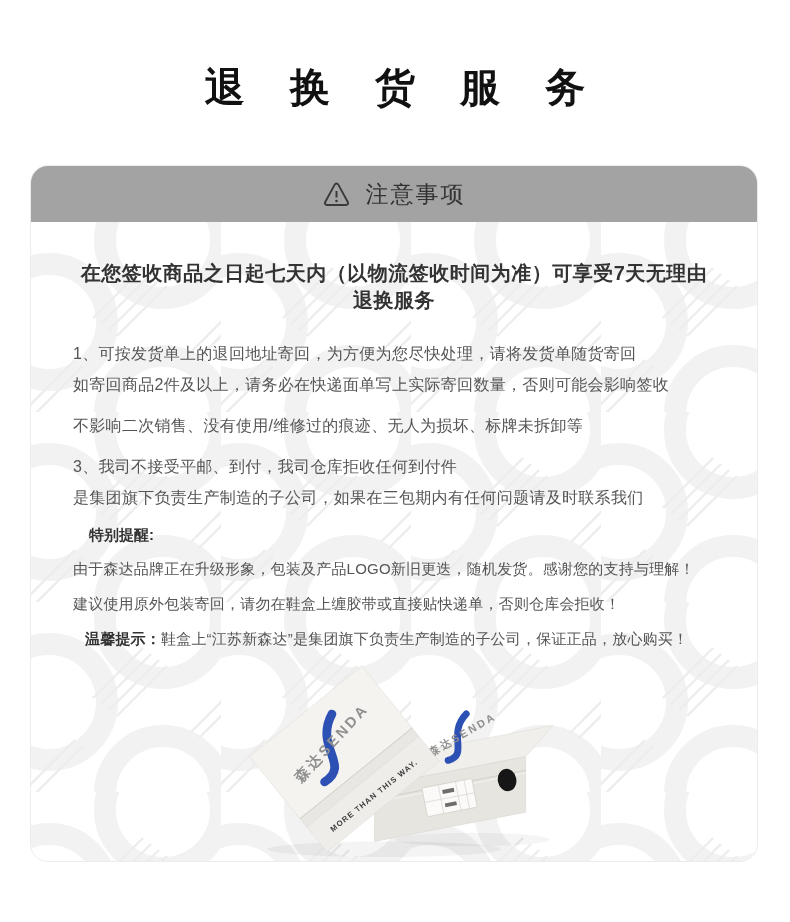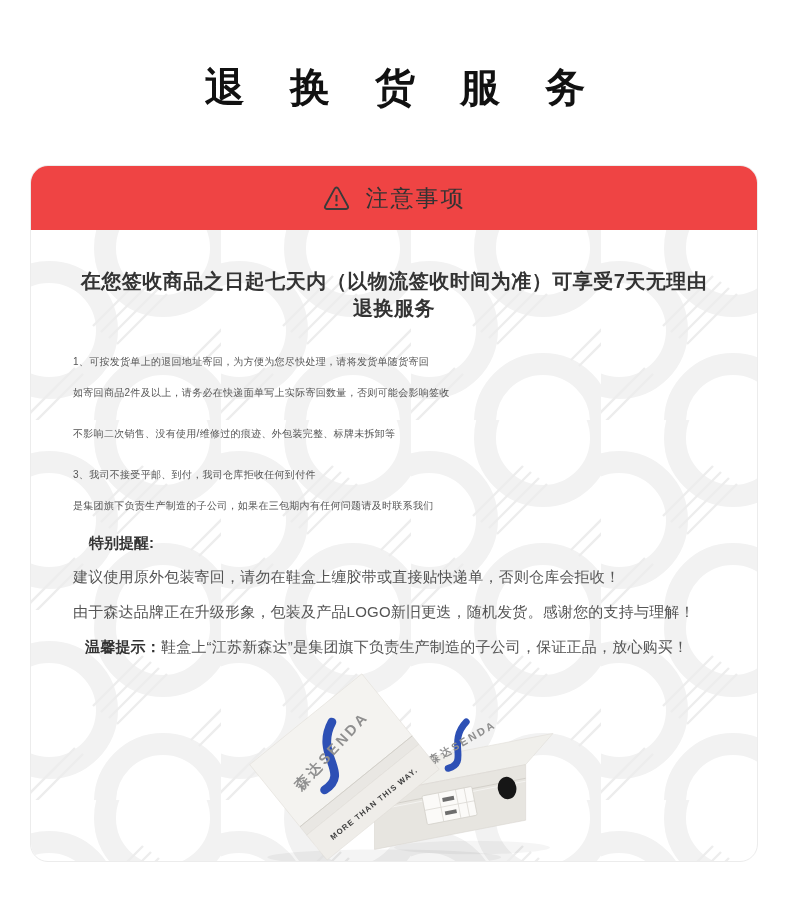--- a/index.html
+++ b/index.html
@@ -12,38 +12,38 @@
     padding-top:60px;height:62px;
     text-align:center;font-size:40px;font-weight:600;color:#111;
     letter-spacing:17px;text-indent:17px;white-space:nowrap;
   }
   .notice-card{
     position:absolute;left:30px;top:165px;width:728px;height:697px;
     border:1px solid #ececec;border-radius:18px;overflow:hidden;
     background:#ffffff;box-sizing:border-box;
   }
   .card-header{
-    height:64px;background:#ef4444;
+    height:56px;background:#a3a3a3;
     display:flex;align-items:center;justify-content:center;gap:16px;
   }
   .card-header .hd-title{font-size:23px;color:#333;letter-spacing:2px;}
   .warn-icon{display:inline-flex;}
   .card-body{
     position:relative;height:641px;box-sizing:border-box;
     padding:34px 42px 0;
   }
   .bg-pattern{
     position:absolute;left:0;top:0;width:100%;height:100%;z-index:0;pointer-events:none;
   }
   .content{position:relative;z-index:1;}
   .intro-line{
     text-align:center;font-weight:bold;font-size:20px;color:#333;
     margin:4px 0 24px;letter-spacing:.5px;
   }
-  .para{font-size:10px;color:#555;line-height:31px;margin-bottom:10px;letter-spacing:.3px;}
+  .para{font-size:16px;color:#555;line-height:31px;margin-bottom:10px;letter-spacing:.3px;}
   .special-heading{font-size:15px;font-weight:bold;color:#333;margin:13px 0 14px;padding-left:16px;}
   .sp-line{font-size:15px;color:#555;line-height:20px;margin-bottom:15px;letter-spacing:.2px;}
   .sp-line .bold-prefix{font-weight:bold;color:#333;margin-left:12px;}
   .illustration{margin-top:12px;text-align:center;}
 </style>
 </head>
 <body>
 
 <div class="page-title">退 换 货 服 务</div>
 
@@ -85,31 +85,31 @@
 
     <div class="content">
       <div class="intro-line">在您签收商品之日起七天内（以物流签收时间为准）可享受7天无理由退换服务</div>
 
       <div class="para">
         <div>1、可按发货单上的退回地址寄回，为方便为您尽快处理，请将发货单随货寄回</div>
         <div>如寄回商品2件及以上，请务必在快递面单写上实际寄回数量，否则可能会影响签收</div>
       </div>
 
       <div class="para">
-        <div>不影响二次销售、没有使用/维修过的痕迹、外包装完整、标牌未拆卸等</div>
+        <div>不影响二次销售、没有使用/维修过的痕迹、无人为损坏、标牌未拆卸等</div>
       </div>
 
       <div class="para">
         <div>3、我司不接受平邮、到付，我司仓库拒收任何到付件</div>
         <div>是集团旗下负责生产制造的子公司，如果在三包期内有任何问题请及时联系我们</div>
       </div>
 
       <div class="special-heading">特别提醒:</div>
+      <div class="sp-line">由于森达品牌正在升级形象，包装及产品LOGO新旧更迭，随机发货。感谢您的支持与理解！</div>
       <div class="sp-line">建议使用原外包装寄回，请勿在鞋盒上缠胶带或直接贴快递单，否则仓库会拒收！</div>
-      <div class="sp-line">由于森达品牌正在升级形象，包装及产品LOGO新旧更迭，随机发货。感谢您的支持与理解！</div>
       <div class="sp-line">
         <span class="bold-prefix">温馨提示：</span><span>鞋盒上“江苏新森达”是集团旗下负责生产制造的子公司，保证正品，放心购买！</span>
       </div>
 
       <div class="illustration">
         <svg width="332" height="195" viewBox="0 0 340 200">
 
           <ellipse cx="160" cy="190" rx="120" ry="8" fill="rgba(0,0,0,0.045)"></ellipse>
           <ellipse cx="250" cy="180" rx="80" ry="7" fill="rgba(0,0,0,0.04)"></ellipse>
 

